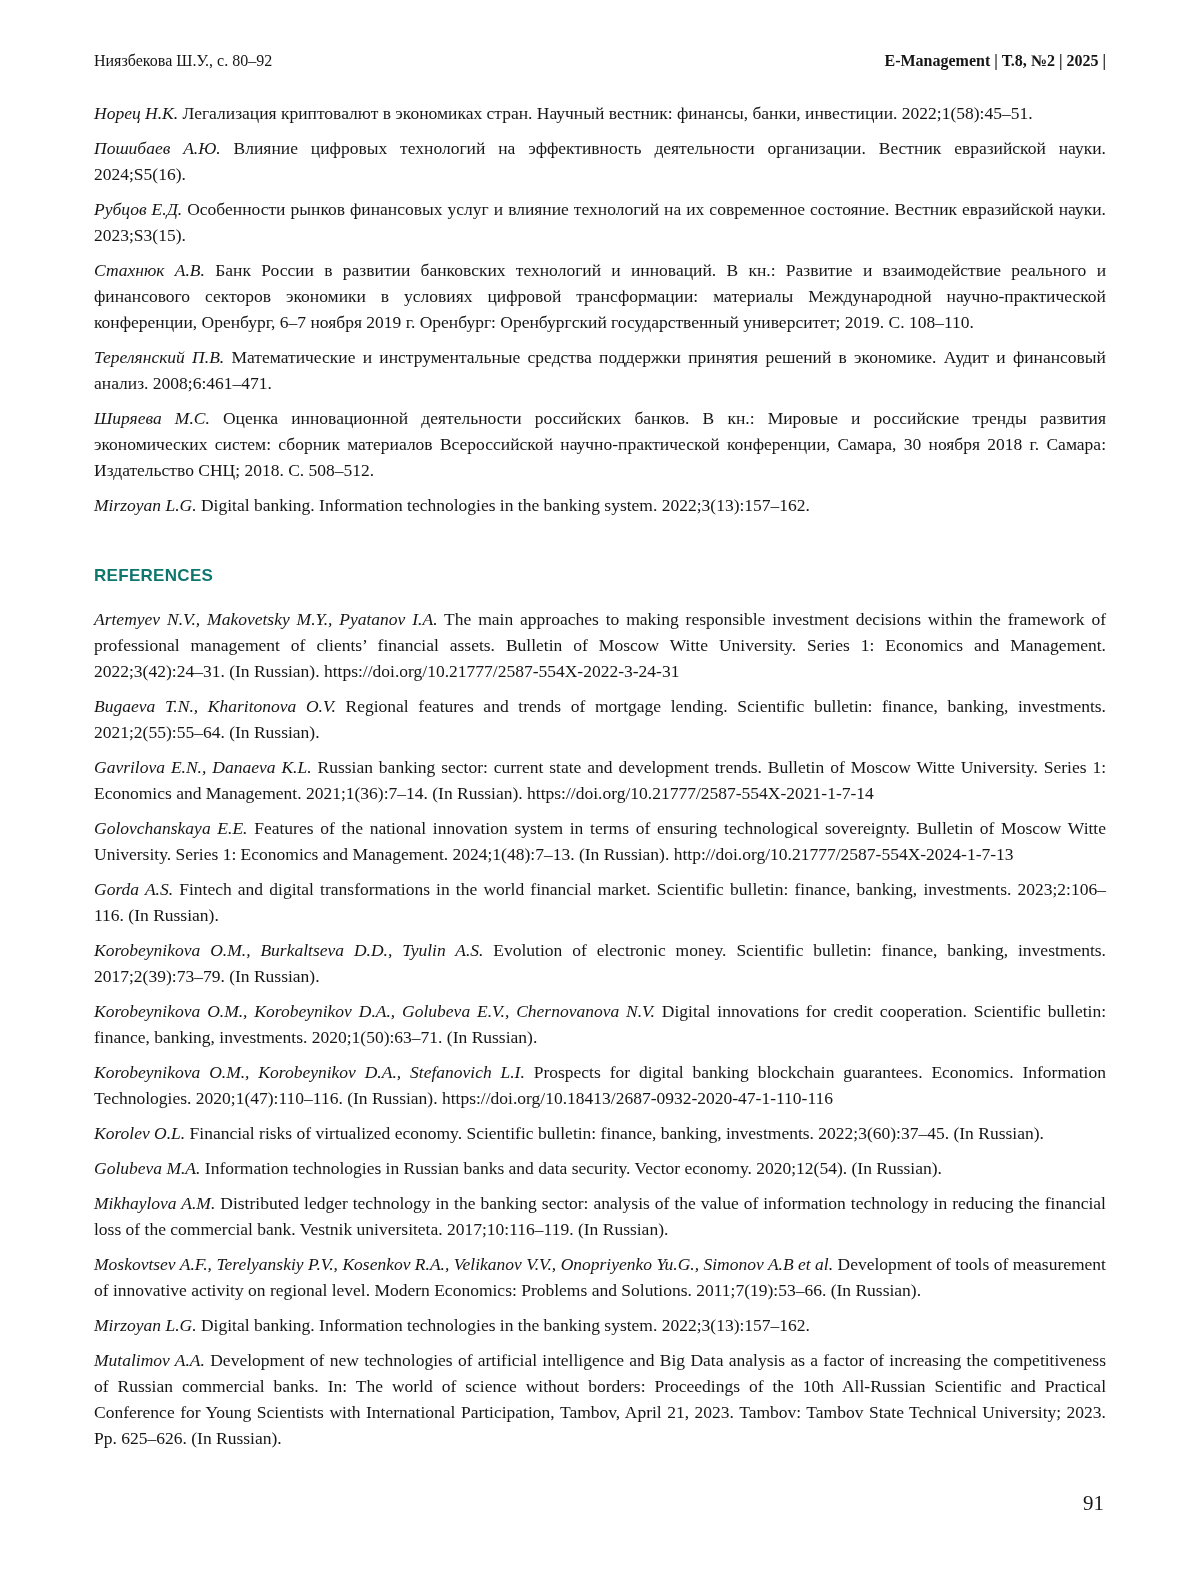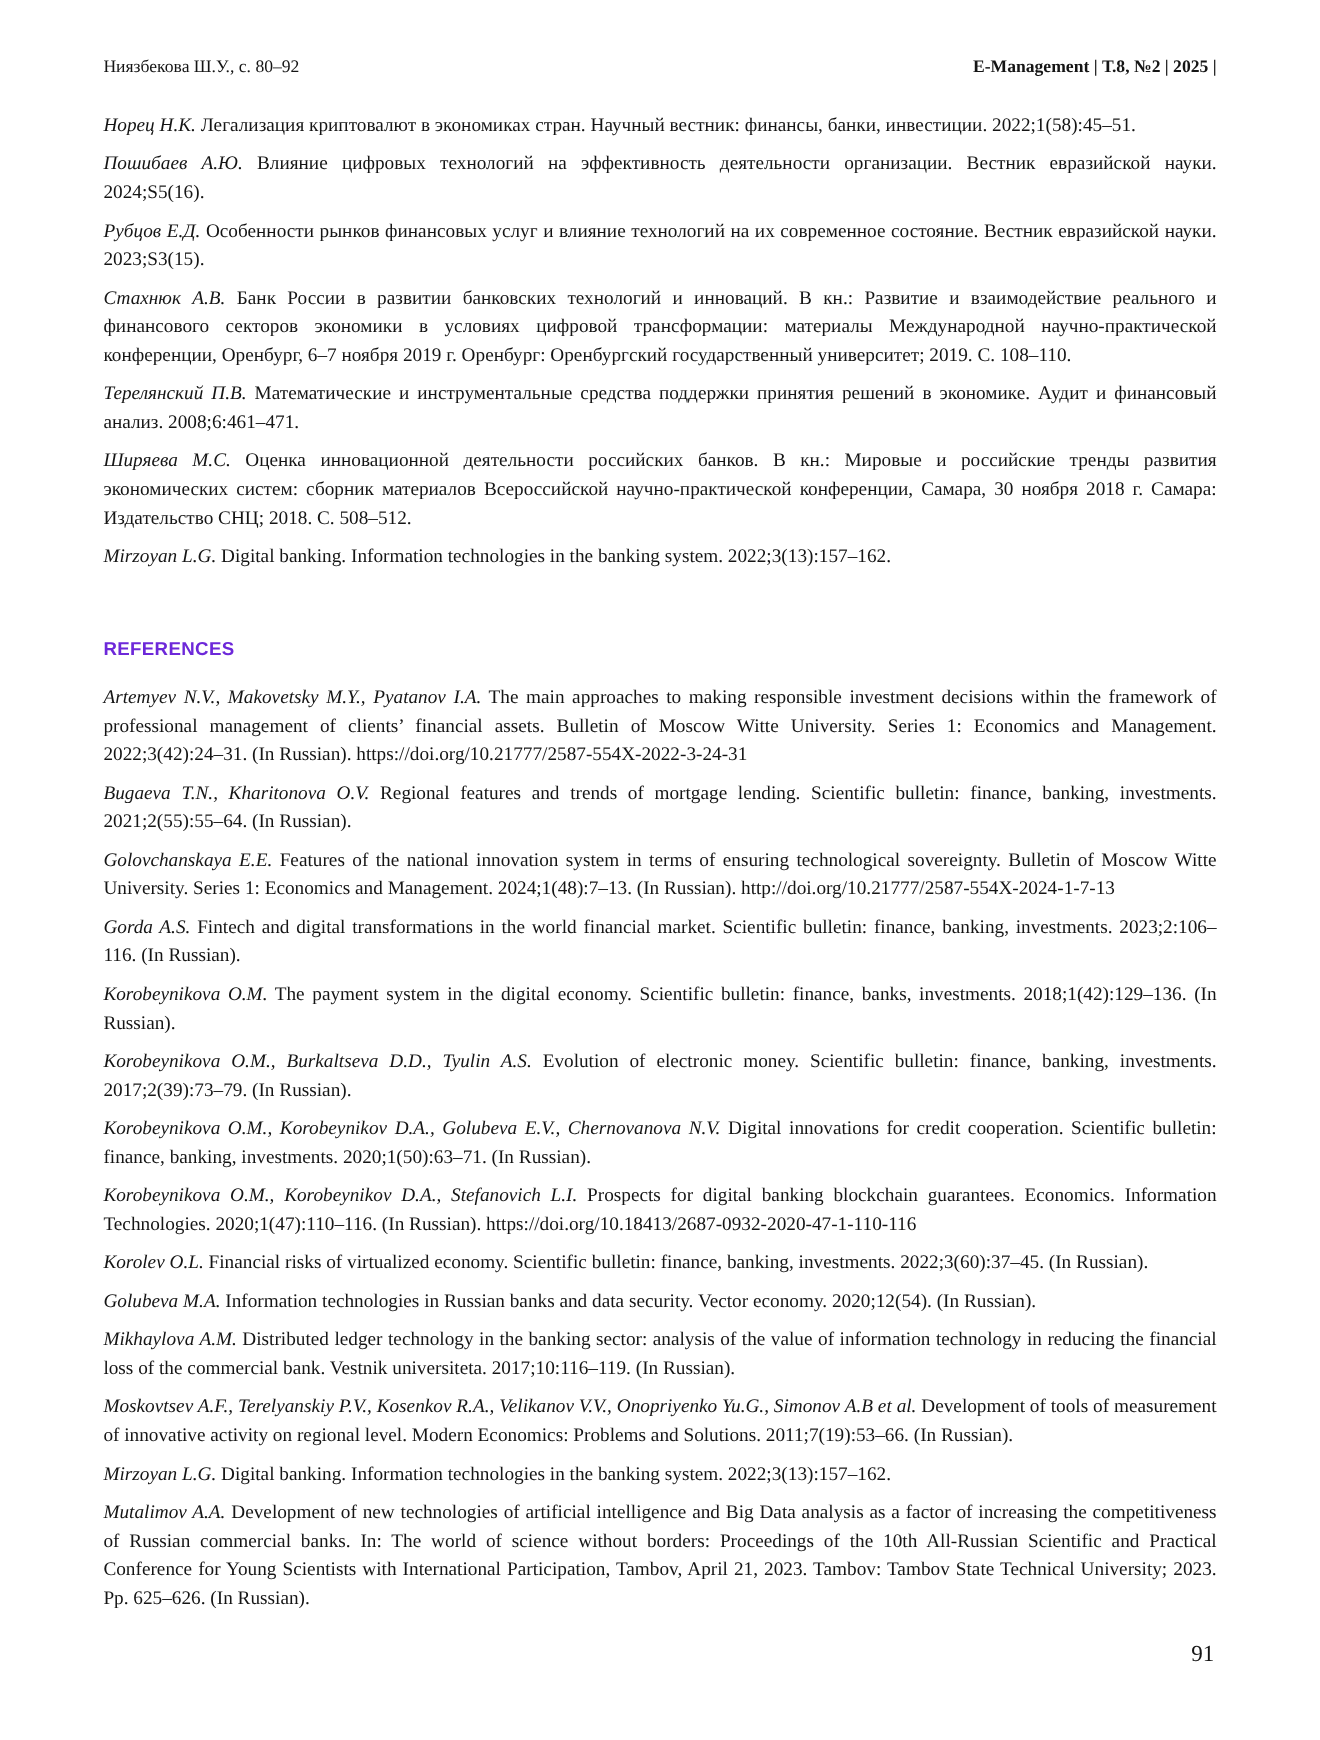--- a/index.html
+++ b/index.html
@@ -43,22 +43,22 @@
     -webkit-hyphens: auto;
   }
   .refs p.ref em {
     font-style: italic;
   }
   .refs-heading {
     font-family: "Liberation Sans", sans-serif;
     font-size: 17px;
     font-weight: bold;
     letter-spacing: 0.3px;
-    margin: 62px 0 20px 0;
-    color: #6d28d9;
+    margin: 48px 0 20px 0;
+    color: #0f766e;
   }
   .page-number {
     position: absolute;
     right: 96px;
     bottom: 66px;
     font-size: 21px;
     color: #151515;
   }
 </style>
 </head>
@@ -80,23 +80,23 @@
         <p class="ref"><em>Терелянский П.В.</em> Математические и инструментальные средства поддержки принятия решений в экономике. Аудит и финансовый анализ. 2008;6:461–471.</p>
         <p class="ref"><em>Ширяева М.С.</em> Оценка инновационной деятельности российских банков. В кн.: Мировые и российские тренды развития экономических систем: сборник материалов Всероссийской научно-практической конференции, Самара, 30 ноября 2018 г. Самара: Издательство СНЦ; 2018. С. 508–512.</p>
         <p class="ref"><em>Mirzoyan L.G.</em> Digital banking. Information technologies in the banking system. 2022;3(13):157–162.</p>
       </section>
 
     <h2 class="refs-heading">REFERENCES</h2>
 
     <section id="english-refs" class="refs" lang="en">
         <p class="ref"><em>Artemyev N.V., Makovetsky M.Y., Pyatanov I.A.</em> The main approaches to making responsible investment decisions within the framework of professional management of clients’ financial assets. Bulletin of Moscow Witte University. Series 1: Economics and Management. 2022;3(42):24–31. (In Russian). https://doi.org/10.21777/2587-554X-2022-3-24-31</p>
         <p class="ref"><em>Bugaeva T.N., Kharitonova O.V.</em> Regional features and trends of mortgage lending. Scientific bulletin: finance, banking, investments. 2021;2(55):55–64. (In Russian).</p>
+        <p class="ref"><em>Gavrilova E.N., Danaeva K.L.</em> Russian banking sector: current state and development trends. Bulletin of Moscow Witte University. Series 1: Economics and Management. 2021;1(36):7–14. (In Russian). https://doi.org/10.21777/2587-554X-2021-1-7-14</p>
         <p class="ref"><em>Golovchanskaya E.E.</em> Features of the national innovation system in terms of ensuring technological sovereignty. Bulletin of Moscow Witte University. Series 1: Economics and Management. 2024;1(48):7–13. (In Russian). http://doi.org/10.21777/2587-554X-2024-1-7-13</p>
         <p class="ref"><em>Gorda A.S.</em> Fintech and digital transformations in the world financial market. Scientific bulletin: finance, banking, investments. 2023;2:106–116. (In Russian).</p>
-        <p class="ref"><em>Korobeynikova O.M.</em> The payment system in the digital economy. Scientific bulletin: finance, banks, investments. 2018;1(42):129–136. (In Russian).</p>
         <p class="ref"><em>Korobeynikova O.M., Burkaltseva D.D., Tyulin A.S.</em> Evolution of electronic money. Scientific bulletin: finance, banking, investments. 2017;2(39):73–79. (In Russian).</p>
         <p class="ref"><em>Korobeynikova O.M., Korobeynikov D.A., Golubeva E.V., Chernovanova N.V.</em> Digital innovations for credit cooperation. Scientific bulletin: finance, banking, investments. 2020;1(50):63–71. (In Russian).</p>
         <p class="ref"><em>Korobeynikova O.M., Korobeynikov D.A., Stefanovich L.I.</em> Prospects for digital banking blockchain guarantees. Economics. Information Technologies. 2020;1(47):110–116. (In Russian). https://doi.org/10.18413/2687-0932-2020-47-1-110-116</p>
         <p class="ref"><em>Korolev O.L.</em> Financial risks of virtualized economy. Scientific bulletin: finance, banking, investments. 2022;3(60):37–45. (In Russian).</p>
         <p class="ref"><em>Golubeva M.A.</em> Information technologies in Russian banks and data security. Vector economy. 2020;12(54). (In Russian).</p>
         <p class="ref"><em>Mikhaylova A.M.</em> Distributed ledger technology in the banking sector: analysis of the value of information technology in reducing the financial loss of the commercial bank. Vestnik universiteta. 2017;10:116–119. (In Russian).</p>
         <p class="ref"><em>Moskovtsev A.F., Terelyanskiy P.V., Kosenkov R.A., Velikanov V.V., Onopriyenko Yu.G., Simonov A.B et al.</em> Development of tools of measurement of innovative activity on regional level. Modern Economics: Problems and Solutions. 2011;7(19):53–66. (In Russian).</p>
         <p class="ref"><em>Mirzoyan L.G.</em> Digital banking. Information technologies in the banking system. 2022;3(13):157–162.</p>
         <p class="ref"><em>Mutalimov A.A.</em> Development of new technologies of artificial intelligence and Big Data analysis as a factor of increasing the competitiveness of Russian commercial banks. In: The world of science without borders: Proceedings of the 10th All-Russian Scientific and Practical Conference for Young Scientists with International Participation, Tambov, April 21, 2023. Tambov: Tambov State Technical University; 2023. Pp. 625–626. (In Russian).</p>
       </section>

